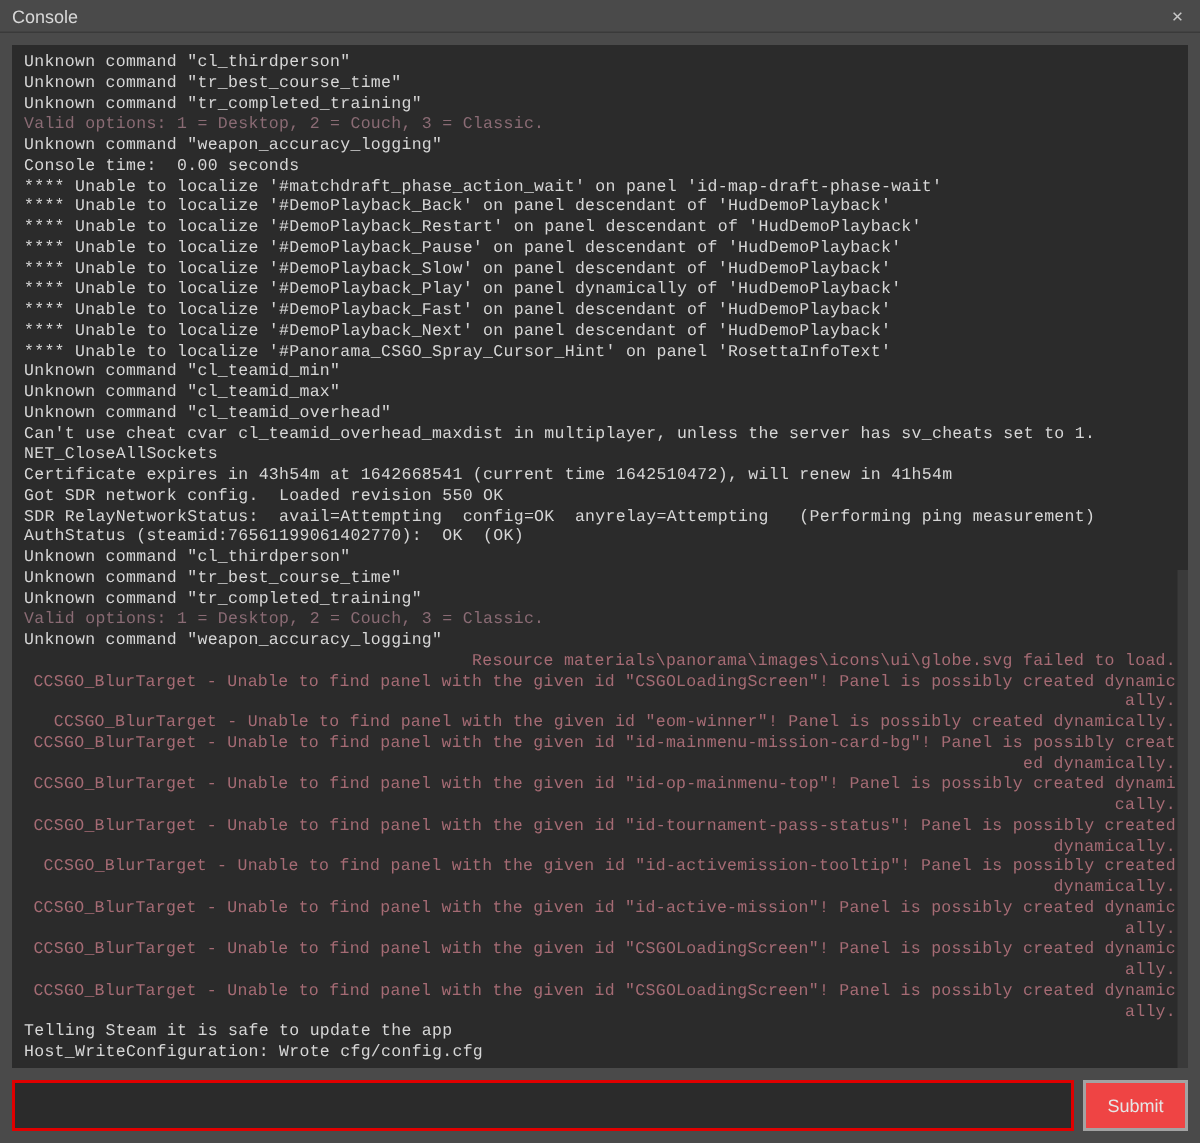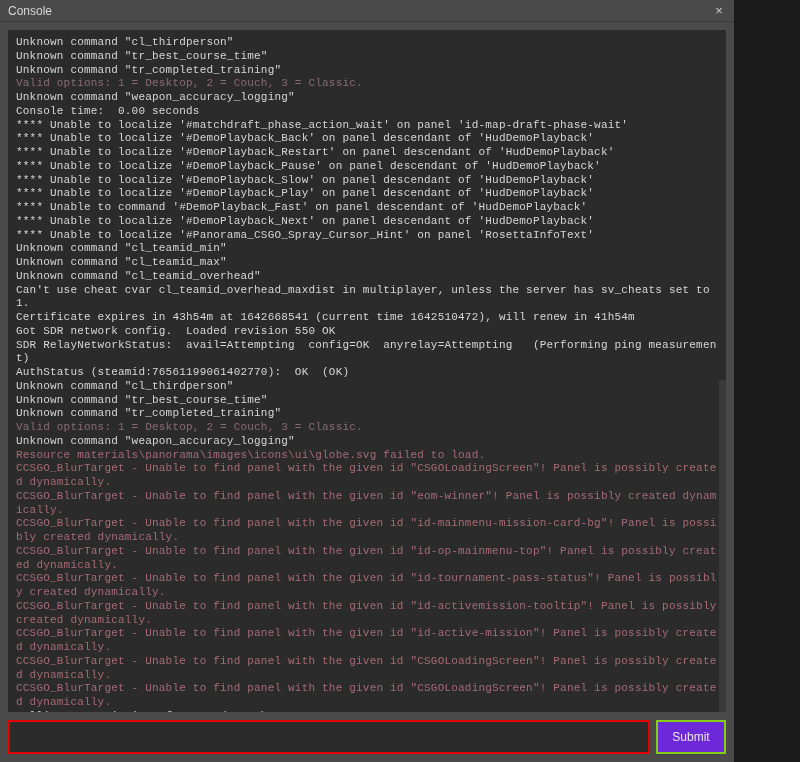--- a/index.html
+++ b/index.html
@@ -5,21 +5,21 @@
   * { margin: 0; padding: 0; box-sizing: border-box; }
   body {
     background: #1a1a1a;
     font-family: "Consolas", "Courier New", monospace;
     font-size: 11px;
     width: 800px;
     height: 762px;
     overflow: hidden;
   }
   .window {
-    width: 734px;
+    width: 800px;
     height: 762px;
     background: #4a4a4a;
     display: flex;
     flex-direction: column;
   }
   .titlebar {
     height: 22px;
     background: #4a4a4a;
     display: flex;
     align-items: center;
@@ -53,43 +53,43 @@
     color: #d6d6d6;
     padding: 6px 8px;
     overflow: hidden;
     line-height: 1.25;
     letter-spacing: 0.2px;
     min-height: 0;
     position: relative;
   }
   .line { white-space: pre-wrap; word-break: break-all; }
   .dim   { color: #8a6b74; }   
-  .warn  { color: #a56b74; }   
+  .warn  { color: #a56b74; text-align: right; }   
   .plain { color: #d6d6d6; }
   .input-row {
     height: 34px;
     display: flex;
     align-items: stretch;
     gap: 6px;
     margin-top: 8px;
   }
   .cmd-input {
     flex: 1;
     background: #2b2b2b;
     border: 2px solid #e00000;
     outline: none;
     color: #e6e6e6;
     font-family: "Consolas","Courier New",monospace;
     font-size: 12px;
     padding: 0 6px;
   }
   .submit-btn {
     width: 70px;
-    background: #6d28d9;
-    border: 2px solid #84cc16;
+    background: #ef4444;
+    border: 2px solid #a3a3a3;
     color: #e6e6e6;
     font-family: Arial, sans-serif;
     font-size: 12px;
     cursor: pointer;
   }
   .scrollbar-fake {
     position: absolute;
     right: 0;
     top: 350px;
     bottom: 0;
@@ -114,28 +114,29 @@
         <div class="line plain">Unknown command "tr_best_course_time"</div>
         <div class="line plain">Unknown command "tr_completed_training"</div>
         <div class="line dim">Valid options: 1 = Desktop, 2 = Couch, 3 = Classic.</div>
         <div class="line plain">Unknown command "weapon_accuracy_logging"</div>
         <div class="line plain">Console time:  0.00 seconds</div>
         <div class="line plain">**** Unable to localize '#matchdraft_phase_action_wait' on panel 'id-map-draft-phase-wait'</div>
         <div class="line plain">**** Unable to localize '#DemoPlayback_Back' on panel descendant of 'HudDemoPlayback'</div>
         <div class="line plain">**** Unable to localize '#DemoPlayback_Restart' on panel descendant of 'HudDemoPlayback'</div>
         <div class="line plain">**** Unable to localize '#DemoPlayback_Pause' on panel descendant of 'HudDemoPlayback'</div>
         <div class="line plain">**** Unable to localize '#DemoPlayback_Slow' on panel descendant of 'HudDemoPlayback'</div>
-        <div class="line plain">**** Unable to localize '#DemoPlayback_Play' on panel descendant of 'HudDemoPlayback'</div>
-        <div class="line plain">**** Unable to command '#DemoPlayback_Fast' on panel descendant of 'HudDemoPlayback'</div>
+        <div class="line plain">**** Unable to localize '#DemoPlayback_Play' on panel dynamically of 'HudDemoPlayback'</div>
+        <div class="line plain">**** Unable to localize '#DemoPlayback_Fast' on panel descendant of 'HudDemoPlayback'</div>
         <div class="line plain">**** Unable to localize '#DemoPlayback_Next' on panel descendant of 'HudDemoPlayback'</div>
         <div class="line plain">**** Unable to localize '#Panorama_CSGO_Spray_Cursor_Hint' on panel 'RosettaInfoText'</div>
         <div class="line plain">Unknown command "cl_teamid_min"</div>
         <div class="line plain">Unknown command "cl_teamid_max"</div>
         <div class="line plain">Unknown command "cl_teamid_overhead"</div>
         <div class="line plain">Can't use cheat cvar cl_teamid_overhead_maxdist in multiplayer, unless the server has sv_cheats set to 1.</div>
+        <div class="line plain">NET_CloseAllSockets</div>
         <div class="line plain">Certificate expires in 43h54m at 1642668541 (current time 1642510472), will renew in 41h54m</div>
         <div class="line plain">Got SDR network config.  Loaded revision 550 OK</div>
         <div class="line plain">SDR RelayNetworkStatus:  avail=Attempting  config=OK  anyrelay=Attempting   (Performing ping measurement)</div>
         <div class="line plain">AuthStatus (steamid:76561199061402770):  OK  (OK)</div>
         <div class="line plain">Unknown command "cl_thirdperson"</div>
         <div class="line plain">Unknown command "tr_best_course_time"</div>
         <div class="line plain">Unknown command "tr_completed_training"</div>
         <div class="line dim">Valid options: 1 = Desktop, 2 = Couch, 3 = Classic.</div>
         <div class="line plain">Unknown command "weapon_accuracy_logging"</div>
         <div class="line warn">Resource materials\panorama\images\icons\ui\globe.svg failed to load.</div>

